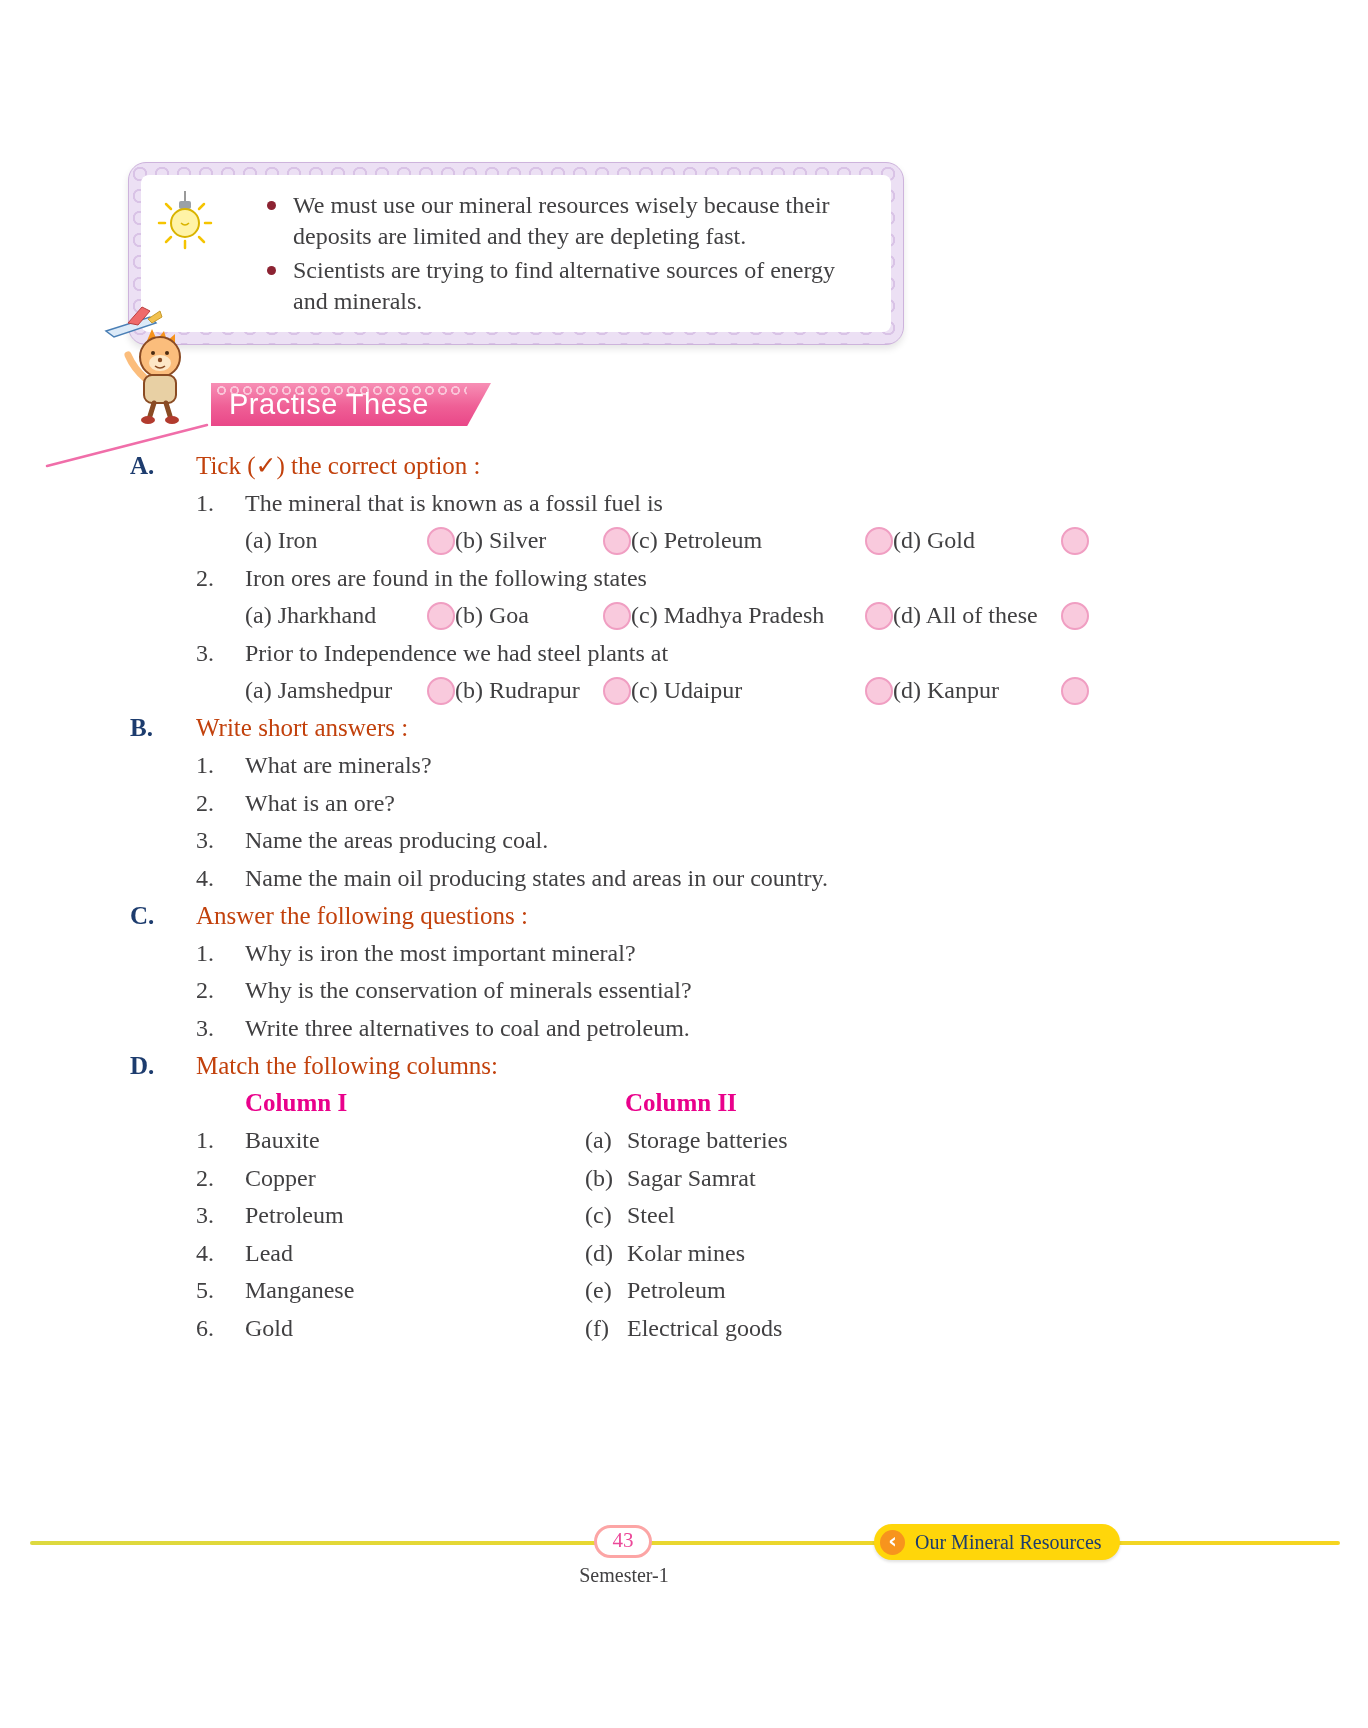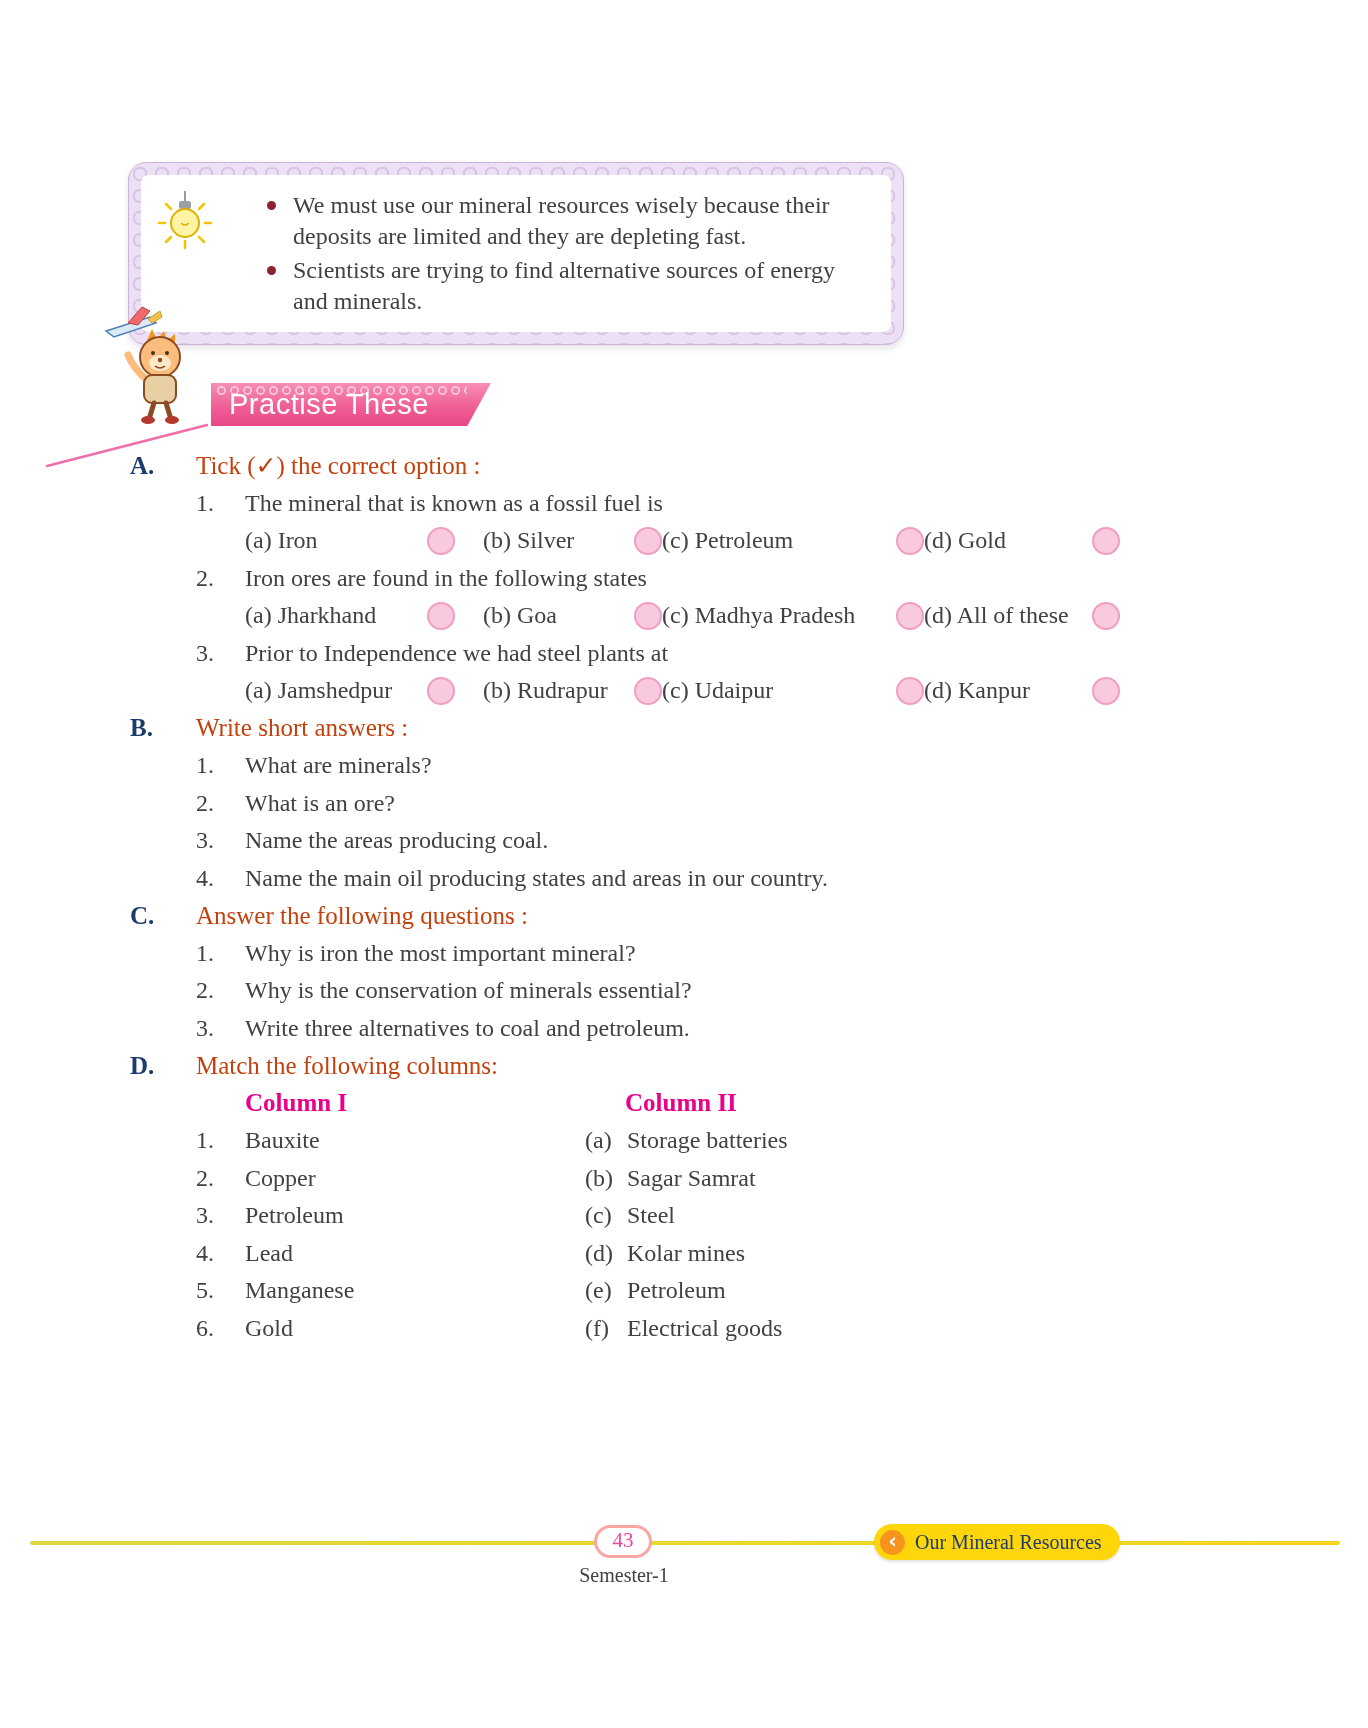--- a/index.html
+++ b/index.html
@@ -50,21 +50,21 @@
   
   .content { position:absolute; left:0; top:447px; width:100%; }
   .row { height:37.5px; display:flex; align-items:center; box-sizing:border-box; font-size:24px; }
   .sec-head { padding-left:130px; }
   .sec-letter { width:66px; font-weight:bold; font-size:25px; color:#1d3c6e; }
   .sec-title  { font-weight:normal; font-size:25px; color:#c2410c; }
   .q-row { padding-left:196px; }
   .q-num { width:49px; }
   .opt-row { padding-left:245px; }
   .opt-cell { display:flex; align-items:center; justify-content:space-between; box-sizing:border-box;font-family:Liberation Serif, serif; }
-  .opt-cell.c1 { width:210px; } .opt-cell.c2 { width:207px;padding-left:28px; }
+  .opt-cell.c1 { width:210px; } .opt-cell.c2 { width:176px; }
   .opt-cell.c3 { width:262px; } .opt-cell.c4 { width:196px; }
   .opt-circle {
     width:28px; height:28px; border-radius:50%; flex:0 0 auto; margin-left:6px;
     background:#f9cadd; border:2px solid #f09ec2; box-sizing:border-box; cursor:pointer;
   }
   .match-head { padding-left:245px; }
   .match-head .colhdr { font-weight:bold; font-size:25px; color:#e9018b; }
   .match-head .col1 { width:380px; }
   .match-row { padding-left:196px; }
   .m-num { width:49px; } .m-item { width:340px; } .m-opt { width:42px; }

